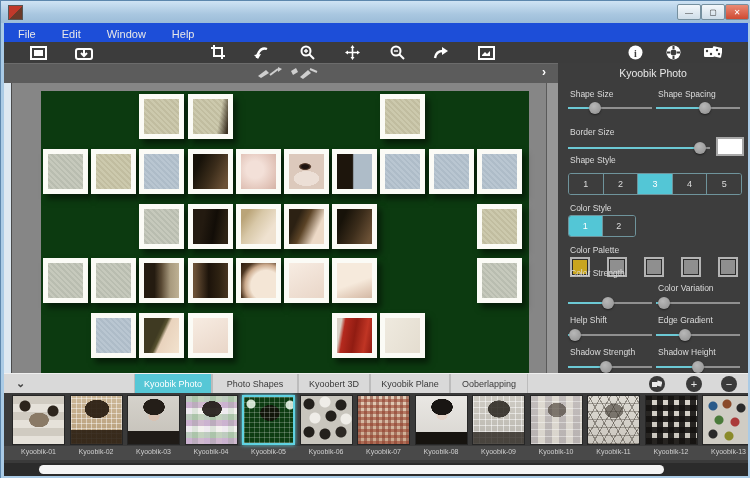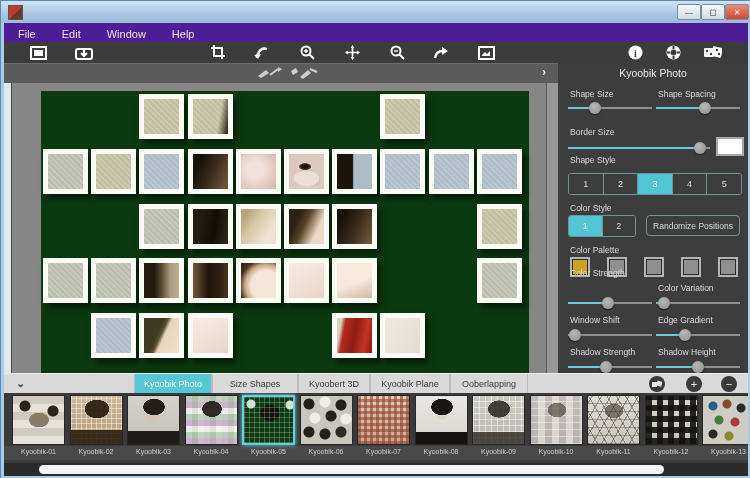--- a/index.html
+++ b/index.html
@@ -8,21 +8,21 @@
   
   .titlebar{position:absolute;left:0;top:0;width:750px;height:22px;
     background:linear-gradient(#cfe3f4,#a9c7e0 60%,#9cbcd8);display:flex;align-items:center;}
   .appicon{width:13px;height:13px;margin:0 6px 0 7px;background:linear-gradient(135deg,#c0392b 50%,#6a3a2a 50%);border:1px solid #555;}
   .title-text{font-size:11px;color:#1c2a38;}
   .winctl{position:absolute;top:3px;height:14px;width:22px;border:1px solid #76909f;border-radius:2px;
     background:linear-gradient(#f4f8fb,#cfdde8);display:flex;align-items:center;justify-content:center;
     font-size:8px;color:#333;}
   .winctl.close{background:linear-gradient(#e98a74,#cf4a33);color:#fff;}
   
-  .menubar{position:absolute;left:3px;top:22px;width:744px;height:22px;background:#4c1d95;
+  .menubar{position:absolute;left:3px;top:22px;width:744px;height:22px;background:#1d4ed8;
     display:flex;align-items:center;gap:26px;padding-left:14px;box-sizing:border-box;}
   .menu-item{font-size:11px;color:#e8e8e8;}
   
   .toolbar{position:absolute;left:3px;top:41px;width:744px;height:21px;background:#3c3c3c;}
   .tb-icon{position:absolute;top:2px;width:18px;height:17px;display:flex;align-items:center;justify-content:center;}
   .tb-icon svg{display:block;}
   .subbar{position:absolute;left:3px;top:62px;width:554px;height:20px;background:#5c5c5c;border-top:1px solid #6c6c6c;}
   .sub-icon{position:absolute;top:2px;}
   
   .workspace{position:absolute;left:3px;top:82px;width:542px;height:290px;background:#868686;}
@@ -287,21 +287,20 @@
         <div class="seg-btn sel" style="flex: 1 1 0%;">3</div>
         <div class="seg-btn" style="flex: 1 1 0%;">4</div>
         <div class="seg-btn" style="flex: 1 1 0%;">5</div>
       </div>
 
     <div class="plabel" style="left:12px;top:140px">Color Style</div>
     <div class="btn-group" style="left:10px;top:152px;width:66px" id="color-style-buttons">
         <div class="seg-btn sel" style="flex: 1 1 0%;">1</div>
         <div class="seg-btn" style="flex: 1 1 0%;">2</div>
       </div>
-    <div class="rand-btn" style="left:88px;top:152px;width:94px">Randomize Positions</div>
 
     <div class="plabel" style="left:12px;top:182px">Color Palette</div>
     <div id="palette">
         <div class="pal" style="left: 12px; top: 194px; background: rgb(201, 165, 31);"></div>
         <div class="pal" style="left: 49px; top: 194px; background: rgb(143, 143, 143);"></div>
         <div class="pal" style="left: 86px; top: 194px; background: rgb(143, 143, 143);"></div>
         <div class="pal" style="left: 123px; top: 194px; background: rgb(143, 143, 143);"></div>
         <div class="pal" style="left: 160px; top: 194px; background: rgb(143, 143, 143);"></div>
       </div>
 
@@ -311,21 +310,21 @@
         <div class="sl-track"></div>
         <div class="sl-fill" style="width:48%"></div>
         <div class="sl-knob" style="left:calc(48% - 6px)"></div>
       </div>
     <div class="slider" style="left:98px;top:233px;width:84px">
         <div class="sl-track"></div>
         <div class="sl-fill" style="width:10%"></div>
         <div class="sl-knob" style="left:calc(10% - 6px)"></div>
       </div>
 
-    <div class="plabel" style="left:12px;top:252px">Window Shift</div>
+    <div class="plabel" style="left:12px;top:252px">Help Shift</div>
     <div class="plabel" style="left:100px;top:252px">Edge Gradient</div>
     <div class="slider" style="left:10px;top:265px;width:84px">
         <div class="sl-track"></div>
         <div class="sl-fill" style="width:8%"></div>
         <div class="sl-knob" style="left:calc(8% - 6px)"></div>
       </div>
     <div class="slider" style="left:98px;top:265px;width:84px">
         <div class="sl-track"></div>
         <div class="sl-fill" style="width:35%"></div>
         <div class="sl-knob" style="left:calc(35% - 6px)"></div>
@@ -340,21 +339,21 @@
       </div>
     <div class="slider" style="left:98px;top:297px;width:84px">
         <div class="sl-track"></div>
         <div class="sl-fill" style="width:50%"></div>
         <div class="sl-knob" style="left:calc(50% - 6px)"></div>
       </div>
   </div>
 
   <div class="tabbar">
     <span class="chev-down">⌄</span>
-    <span id="tabs"><div class="tab sel" style="left: 130px; width: 78px;">Kyoobik Photo</div><div class="tab" style="left: 208px; width: 86px;">Size Shapes</div><div class="tab" style="left: 294px; width: 72px;">Kyoobert 3D</div><div class="tab" style="left: 366px; width: 80px;">Kyoobik Plane</div><div class="tab" style="left: 446px; width: 78px;">Ooberlapping</div></span>
+    <span id="tabs"><div class="tab sel" style="left: 130px; width: 78px;">Kyoobik Photo</div><div class="tab" style="left: 208px; width: 86px;">Photo Shapes</div><div class="tab" style="left: 294px; width: 72px;">Kyoobert 3D</div><div class="tab" style="left: 366px; width: 80px;">Kyoobik Plane</div><div class="tab" style="left: 446px; width: 78px;">Ooberlapping</div></span>
     <span class="tbar-circle" style="left:645px">
       <svg width="10" height="9">
           <rect x="0" y="2" width="5" height="5" fill="#e8e8e8"></rect>
           <rect x="5" y="1" width="5" height="5" fill="#e8e8e8" transform="rotate(14 7 3)"></rect>
         </svg>
       </span>
     <span class="tbar-circle" style="left:682px">+</span>
     <span class="tbar-circle" style="left:717px">−</span>
   </div>
 

